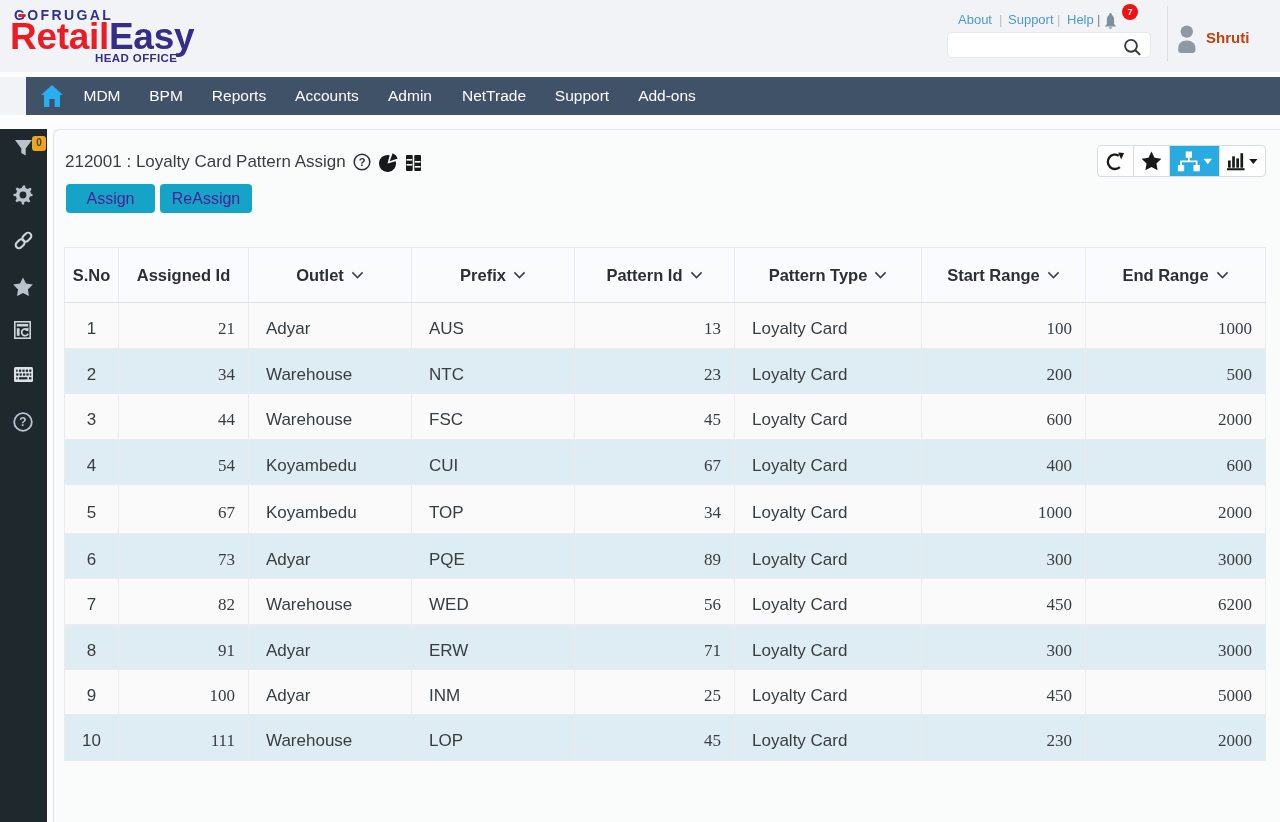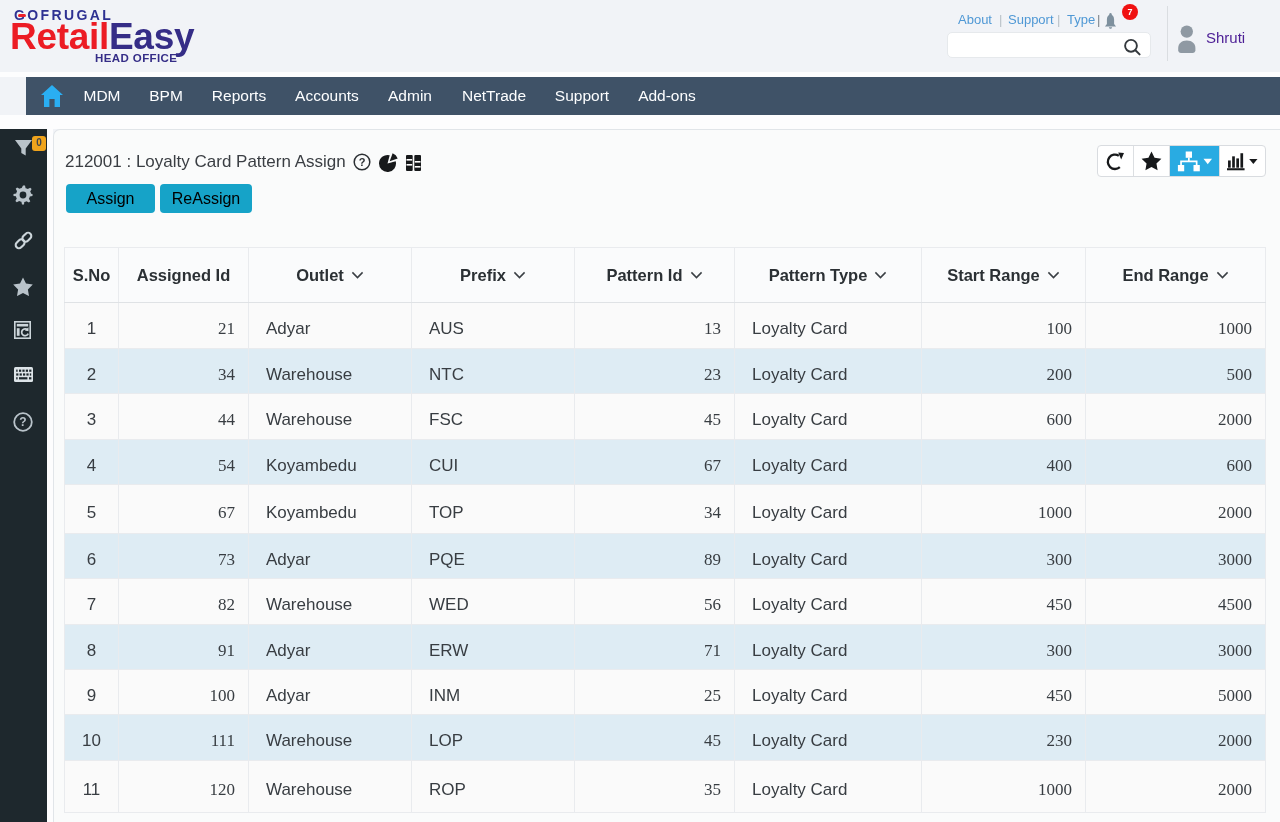--- a/index.html
+++ b/index.html
@@ -20,36 +20,36 @@
 
   .toplinks span { position:absolute; top:12px; font-size:13px; }
   .toplinks .b { color:#4f98d5; }
   .toplinks .s { color:#b9bfc6; }
 
   .badge7 { position:absolute; left:1122px; top:4px; width:16px; height:16px; border-radius:50%; background:#f01111; color:#fff; font-size:9px; font-weight:bold; text-align:center; line-height:16px; }
 
   .searchbox { position:absolute; left:947px; top:32px; width:204px; height:26px; background:#ffffff; border:1px solid #e6e9ec; border-radius:5px; }
 
   .vdiv { position:absolute; left:1167px; top:6px; width:1px; height:55px; background:#dadde1; }
-  .shruti { position:absolute; left:1206px; top:29px; font-size:15px; font-weight:normal; color:#4c1d95; }
+  .shruti { position:absolute; left:1206px; top:29px; font-size:15px; font-weight:bold; color:#c2410c; }
 
   
   .navbar { position:absolute; left:0; top:77px; width:1280px; height:38px; background:#3f5267;margin-left:26px; }
   .navbar .item { position:absolute; top:0; height:38px; line-height:38px; color:#fdfeff; font-size:15.5px; transform:translateX(-50%); }
 
   
   .sidebar { position:absolute; left:0; top:129px; width:47px; height:693px; background:#1e282d; }
   .whitestrip { position:absolute; left:47px; top:129px; width:6px; height:693px; background:#fdfdfe; }
 
   
   .card { position:absolute; left:53px; top:129px; width:1227px; height:693px; background:#fafbfb; border-top:1.5px solid #e1e5e9; border-left:1.5px solid #e1e5e9; border-top-left-radius:7px; }
 
   .pagetitle { position:absolute; left:65px; top:152px; font-size:17px; color:#3a3e43; }
 
-  .btn { position:absolute; top:184px; height:29px; background:#16a3c8; border-radius:4px; color:#000000; font-size:16px; text-align:center; line-height:29px; }
+  .btn { position:absolute; top:184px; height:29px; background:#16a3c8; border-radius:4px; color:#4c1d95; font-size:16px; text-align:center; line-height:29px; }
   .btn1 { left:66px; width:89px; }
   .btn2 { left:160px; width:92px; }
 
   .toolbar { position:absolute; left:1097px; top:145px; width:169px; height:32px; background:#fff; border:1px solid #d9dce0; border-radius:4px; display:flex; }
   .toolbar .tcell { height:30px; display:flex; align-items:center; justify-content:center; border-right:1px solid #dcdfe2; }
   .toolbar .tcell:last-child { border-right:none; }
   .tc1 { width:36px; } .tc2 { width:36px; } .tc3 { width:50px; background:#29abe2; } .tc4 { width:45px; }
 
   
   table.grid { position:absolute; left:64px; top:247px; border-collapse:collapse; table-layout:fixed; background:#fafafa; }
@@ -73,21 +73,21 @@
 <div class="lg1">GOFRUGAL</div>
 <div class="abs" style="left:17.5px; top:13.5px; width:8px; height:3px; background:#ec2028; border-radius:1.5px;"></div>
 <div class="lg2"><span class="r">Retail</span><span class="e">Easy</span></div>
 <div class="lg3" style="left:95px; top:52px;">HEAD OFFICE</div>
 
 <div class="toplinks">
     <span class="b" style="left:958px;">About</span>
     <span class="s" style="left:999px;">|</span>
     <span class="b" style="left:1008px;">Support</span>
     <span class="s" style="left:1057px;">|</span>
-    <span class="b" style="left:1067px;">Type</span>
+    <span class="b" style="left:1067px;">Help</span>
     <span class="s" style="left:1097px; color:#7d828a;">|</span>
   </div>
 <svg class="abs" style="left:1103px; top:12px;" width="15" height="17" viewBox="0 0 20 22">
   <circle cx="10" cy="2.6" r="1.6" fill="#7e909e"></circle>
   <path d="M2.6 19 L5.2 15.6 L5.2 9.6 C5.2 5.8 7.2 3.4 10 3.4 C12.8 3.4 14.8 5.8 14.8 9.6 L14.8 15.6 L17.4 19 Z" fill="#7e909e"></path>
   <path d="M7.8 20 L12.2 20 C12.2 21.2 11.2 22 10 22 C8.8 22 7.8 21.2 7.8 20 Z" fill="#7e909e"></path>
 </svg>
 <div class="badge7">7</div>
 
 <div class="searchbox"></div>
@@ -319,21 +319,21 @@
         <td class="r">3000</td>
       </tr>
   <tr class="odd" style="height:46px;">
         <td class="c">7</td>
         <td class="r">82</td>
         <td class="l">Warehouse</td>
         <td class="l">WED</td>
         <td class="r">56</td>
         <td class="l">Loyalty Card</td>
         <td class="r">450</td>
-        <td class="r">4500</td>
+        <td class="r">6200</td>
       </tr>
   <tr class="even" style="height:45px;">
         <td class="c">8</td>
         <td class="r">91</td>
         <td class="l">Adyar</td>
         <td class="l">ERW</td>
         <td class="r">71</td>
         <td class="l">Loyalty Card</td>
         <td class="r">300</td>
         <td class="r">3000</td>
@@ -351,24 +351,14 @@
   <tr class="even" style="height:46px;">
         <td class="c">10</td>
         <td class="r">111</td>
         <td class="l">Warehouse</td>
         <td class="l">LOP</td>
         <td class="r">45</td>
         <td class="l">Loyalty Card</td>
         <td class="r">230</td>
         <td class="r">2000</td>
       </tr>
-  <tr class="odd" style="height:52px;">
-        <td class="c">11</td>
-        <td class="r">120</td>
-        <td class="l">Warehouse</td>
-        <td class="l">ROP</td>
-        <td class="r">35</td>
-        <td class="l">Loyalty Card</td>
-        <td class="r">1000</td>
-        <td class="r">2000</td>
-      </tr>
 </tbody>
   </table>
 
 </body></html>

